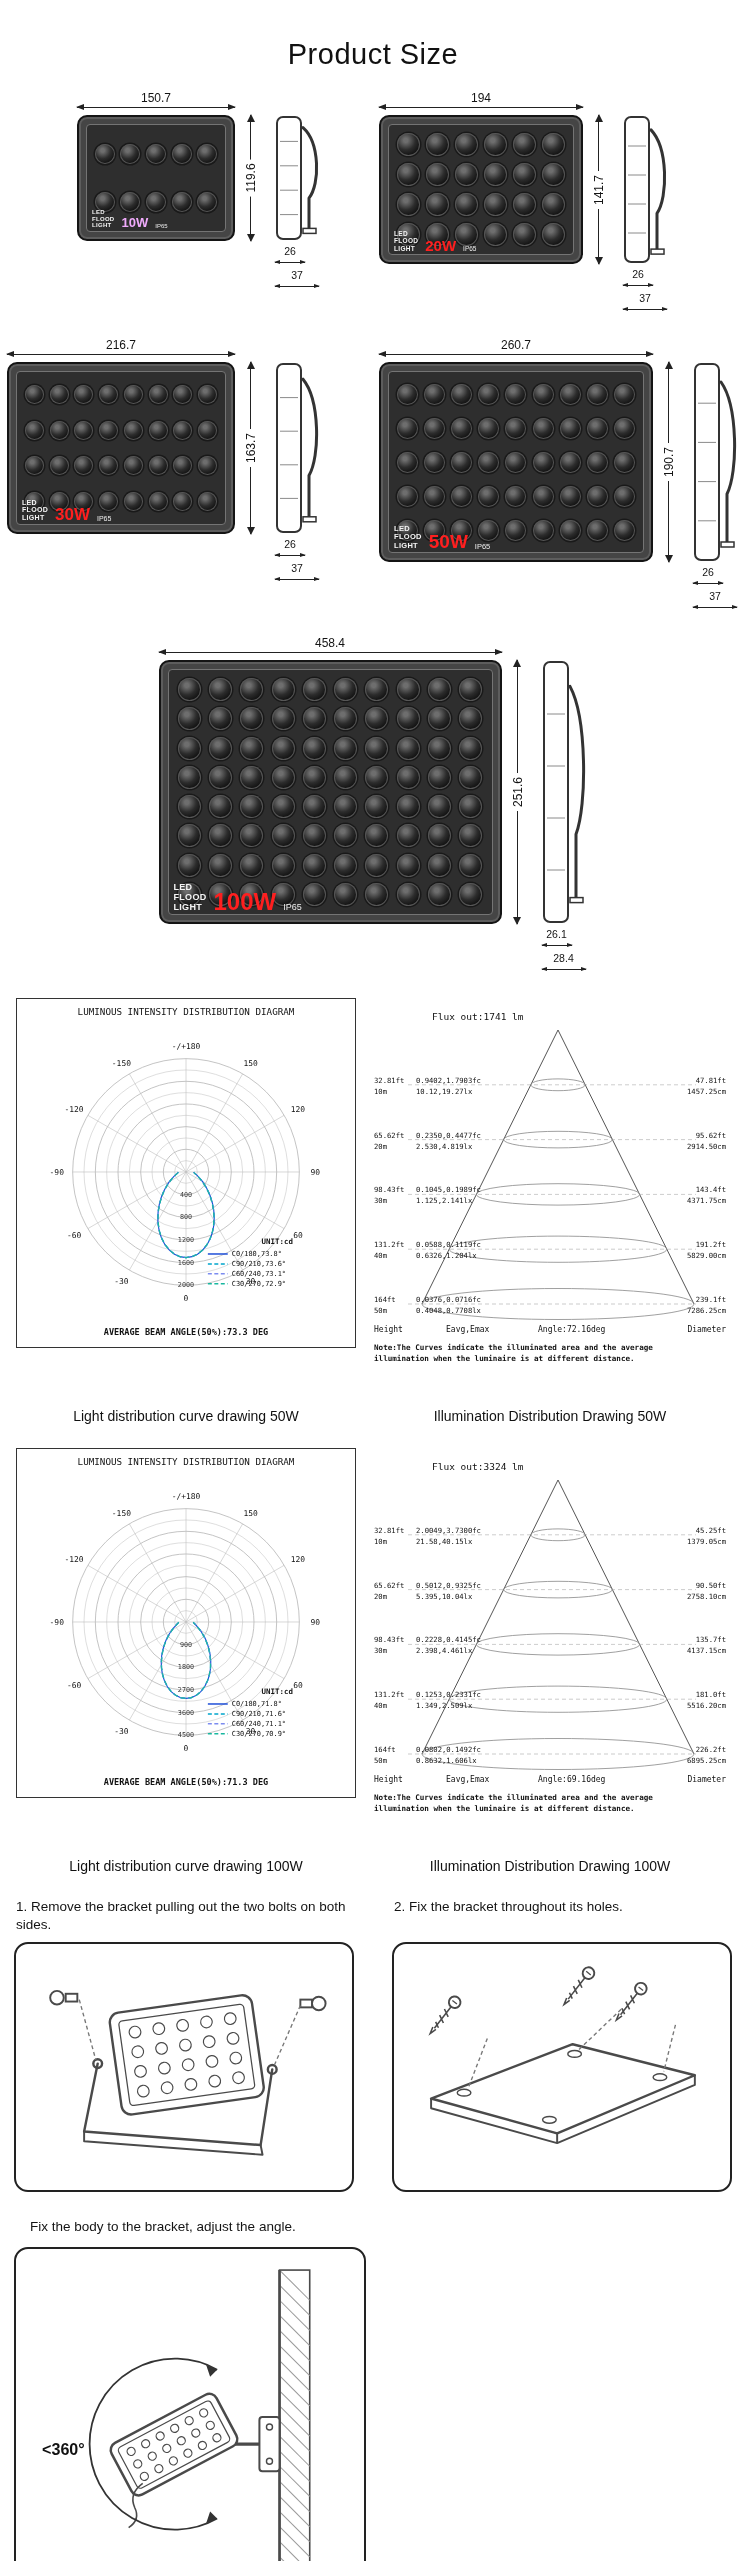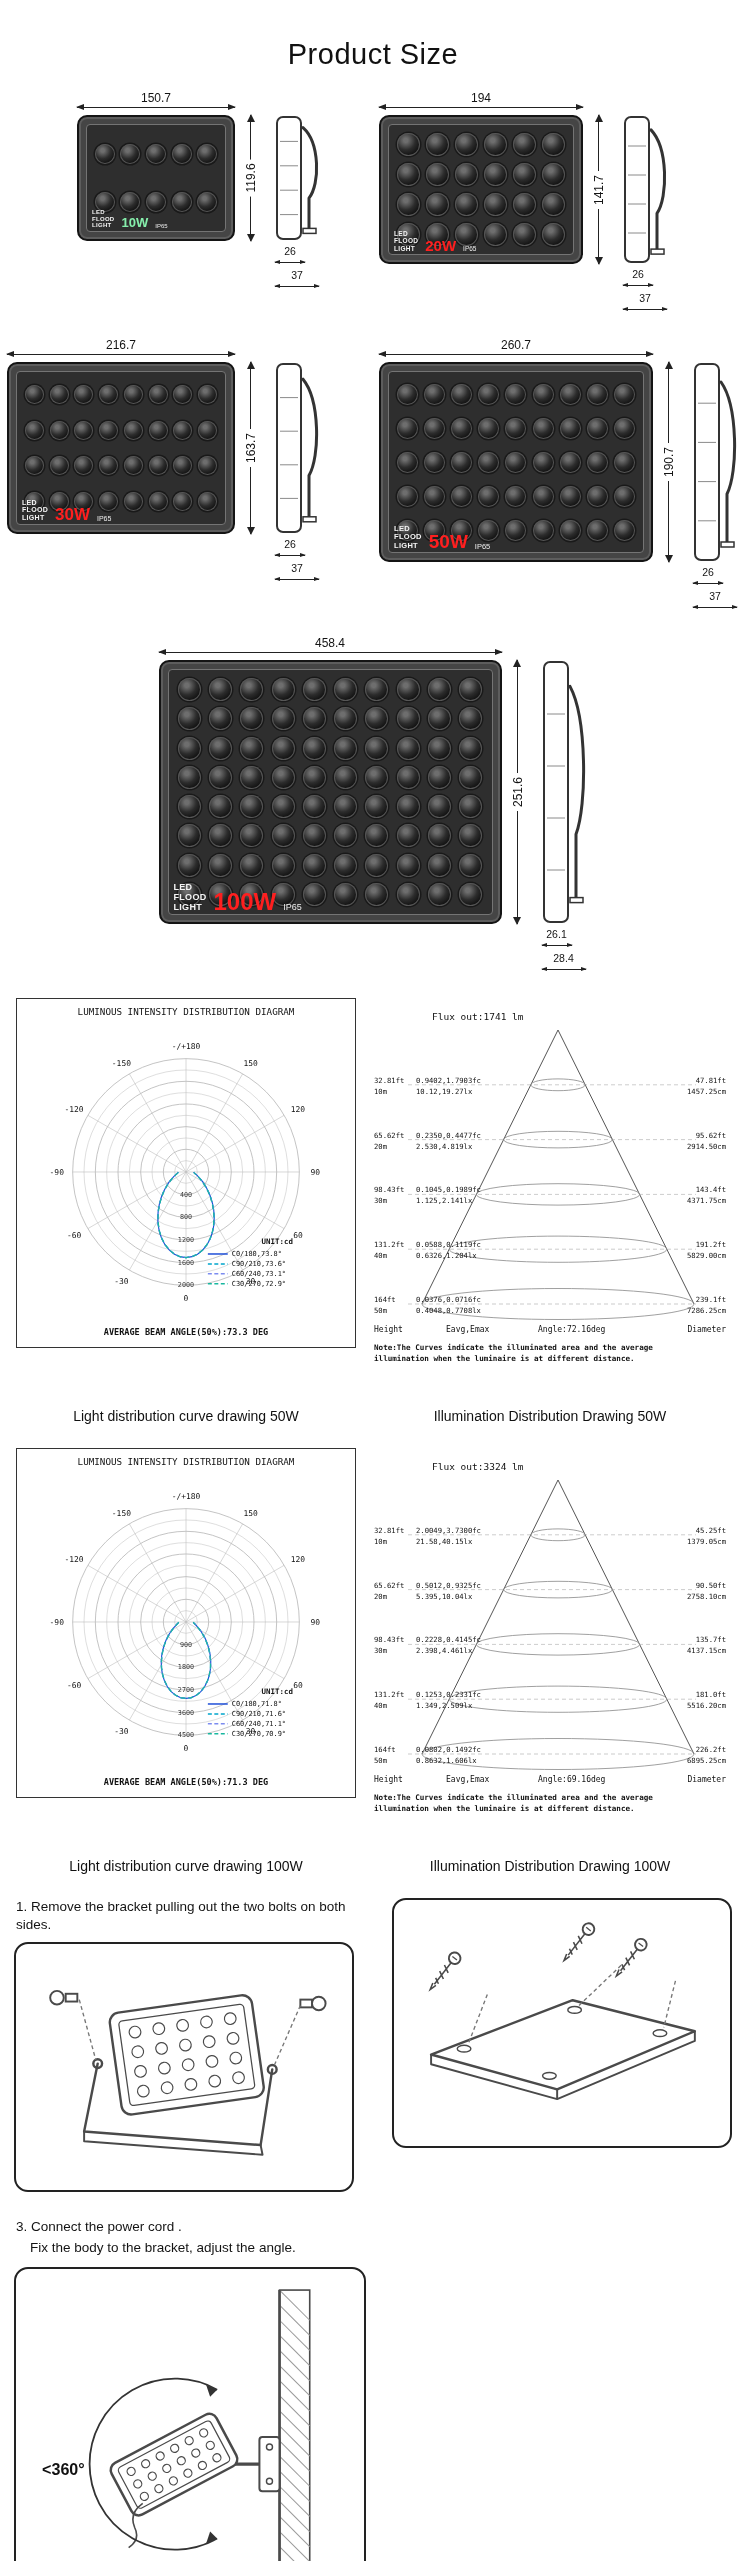--- a/index.html
+++ b/index.html
@@ -98,21 +98,21 @@
               <div class="led" style="width: 20px; height: 20px;"></div>
               <div class="led" style="width: 20px; height: 20px;"></div>
               <div class="led" style="width: 20px; height: 20px;"></div>
               <div class="led" style="width: 20px; height: 20px;"></div>
               <div class="led" style="width: 20px; height: 20px;"></div>
             </div>
           <div class="lamp-label">
             <span class="lamp-name">LED
 FLOOD
 LIGHT</span>
-            <span class="watt" style="color: #86efac;">10W</span>
+            <span class="watt" style="color: #f0abfc;">10W</span>
             <span class="ip">IP65</span>
           </div>
         </div>
         <div class="dim-v">
           <span class="vline"></span>
           <span class="dim-label">119.6</span>
         </div>
         <div class="side-group">
           <div class="side-svg"><svg viewBox="0 0 46 126" width="46" height="126">
                 <rect x="2" y="2" width="24" height="122" rx="6" fill="#fff" stroke="#333" stroke-width="2"></rect>
@@ -777,20 +777,21 @@
           </g>
           <g fill="#fff" stroke="#4a4a4a" stroke-width="2">
             <circle cx="304" cy="50" r="7"></circle>
             <rect x="285" y="46" width="12" height="8"></rect>
             <path d="M285,52 L258,114" fill="none" stroke="#777" stroke-width="1.4" stroke-dasharray="4 3"></path>
           </g>
         </svg>
       </div>
     </div>
     <div>
+      <div class="step-text">2. Fix the bracket throughout its holes.</div>
       <div class="install-box">
         <svg viewBox="0 0 330 232" width="320">
           <g stroke="#4a4a4a" stroke-width="2.5" stroke-linejoin="round">
             <path d="M30,148 L176,92 L302,124 L160,184 Z" fill="#fff"></path>
             <path d="M30,148 L30,158 L160,194 L160,184 M160,194 L302,134 L302,124" fill="none" stroke-width="2"></path>
             <ellipse cx="64" cy="142" rx="7" ry="3.5" fill="none" stroke-width="1.5"></ellipse>
             <ellipse cx="178" cy="102" rx="7" ry="3.5" fill="none" stroke-width="1.5"></ellipse>
             <ellipse cx="266" cy="126" rx="7" ry="3.5" fill="none" stroke-width="1.5"></ellipse>
             <ellipse cx="152" cy="170" rx="7" ry="3.5" fill="none" stroke-width="1.5"></ellipse>
           </g>
@@ -811,21 +812,20 @@
           </g>
           <path d="M282,72 L270,120" stroke="#777" stroke-width="1.4" stroke-dasharray="4 3" fill="none"></path>
           <path d="M226,56 L182,98" stroke="#777" stroke-width="1.4" stroke-dasharray="4 3" fill="none"></path>
           <path d="M88,86 L68,138" stroke="#777" stroke-width="1.4" stroke-dasharray="4 3" fill="none"></path>
         </svg>
       </div>
     </div>
   </div>
 
   <div class="step3-block">
-    <div class="step-text single">3. Connect the power cord .</div>
     <div class="step-text indent">Fix the body to the bracket, adjust the angle.</div>
     <div class="install-box box3">
       <svg viewBox="0 0 330 344" width="332">
         <g>
           <rect x="254" y="12" width="30" height="318" fill="#fff" stroke="#4a4a4a" stroke-width="1.6"></rect>
           <g stroke="#9a9a9a" stroke-width="1">
               <line x1="254" y1="12" x2="284" y2="42"></line>
               <line x1="254" y1="27" x2="284" y2="57"></line>
               <line x1="254" y1="42" x2="284" y2="72"></line>
               <line x1="254" y1="57" x2="284" y2="87"></line>

